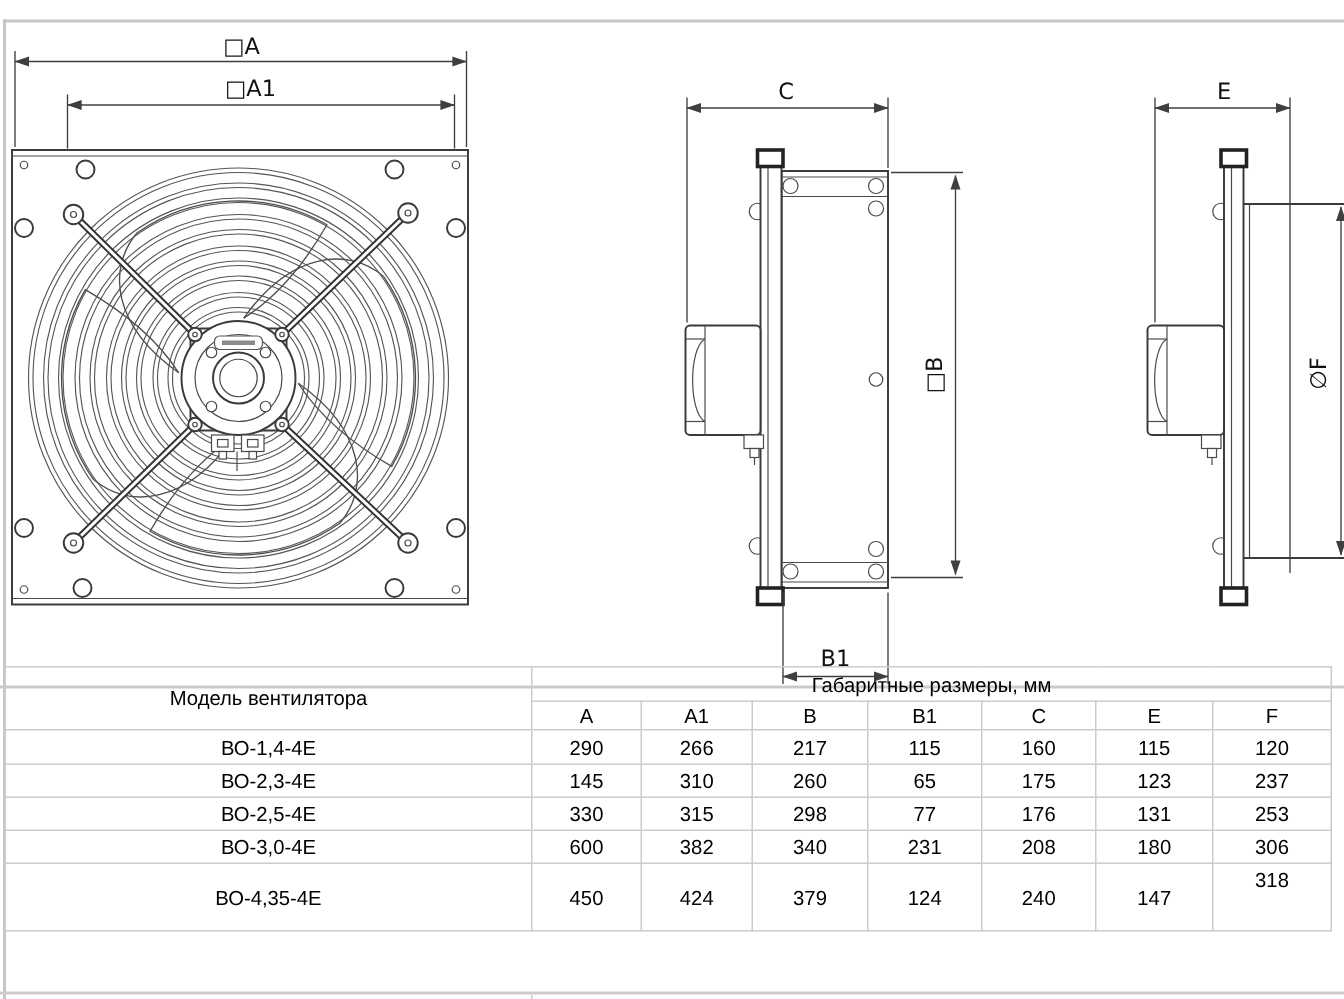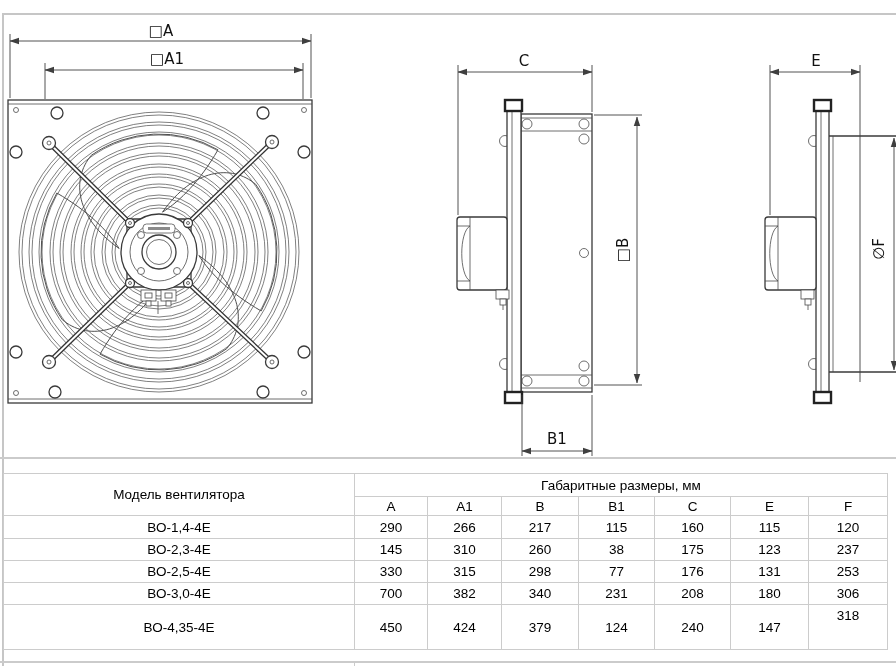--- a/index.html
+++ b/index.html
@@ -17,21 +17,21 @@
   #draw .ln{stroke:#3a3a3a;stroke-width:1.3;fill:none}
   #draw .thin{stroke:#4a4a4a;stroke-width:0.8;fill:none}
   #draw .thick{stroke:#222;stroke-width:2.4;fill:#fff}
   #draw .wfill{fill:#fff}
   #draw .grille{stroke:#555;stroke-width:0.75;fill:none}
   #draw .blade{stroke:#4d4d4d;stroke-width:0.9;fill:none}
   #draw .dim{stroke:#3f3f3f;stroke-width:0.9;fill:none}
   #draw text{font-family:"DejaVu Sans","Liberation Sans",sans-serif;
              font-size:15px;fill:#111}
   
-  #dims{position:absolute;left:3px;top:473px;border-collapse:collapse;table-layout:fixed}
+  #dims{position:absolute;left:3px;top:444px;border-collapse:collapse;table-layout:fixed}
   #dims td{border:1px solid #ccc;text-align:center;vertical-align:middle;
            font-size:13.5px;color:#000;padding:0;overflow:hidden;white-space:nowrap}
   #dims tr.h1{height:23px}
   #dims tr.h2{height:19px}
   #dims tr.r1{height:23px}
   #dims tr.r{height:22px}
   #dims tr.tall{height:45px}
   #dims td.f-top{vertical-align:top;padding-top:3px}
 </style>
 </head>
@@ -312,38 +312,38 @@
     <td>115</td>
     <td>160</td>
     <td>115</td>
     <td>120</td>
   </tr>
   <tr class="r">
     <td>ВО-2,3-4Е</td>
     <td>145</td>
     <td>310</td>
     <td>260</td>
-    <td>38</td>
+    <td>65</td>
     <td>175</td>
     <td>123</td>
     <td>237</td>
   </tr>
   <tr class="r">
     <td>ВО-2,5-4Е</td>
     <td>330</td>
     <td>315</td>
     <td>298</td>
     <td>77</td>
     <td>176</td>
     <td>131</td>
     <td>253</td>
   </tr>
   <tr class="r">
     <td>ВО-3,0-4Е</td>
-    <td>700</td>
+    <td>600</td>
     <td>382</td>
     <td>340</td>
     <td>231</td>
     <td>208</td>
     <td>180</td>
     <td>306</td>
   </tr>
   <tr class="tall">
     <td>ВО-4,35-4Е</td>
     <td>450</td>

